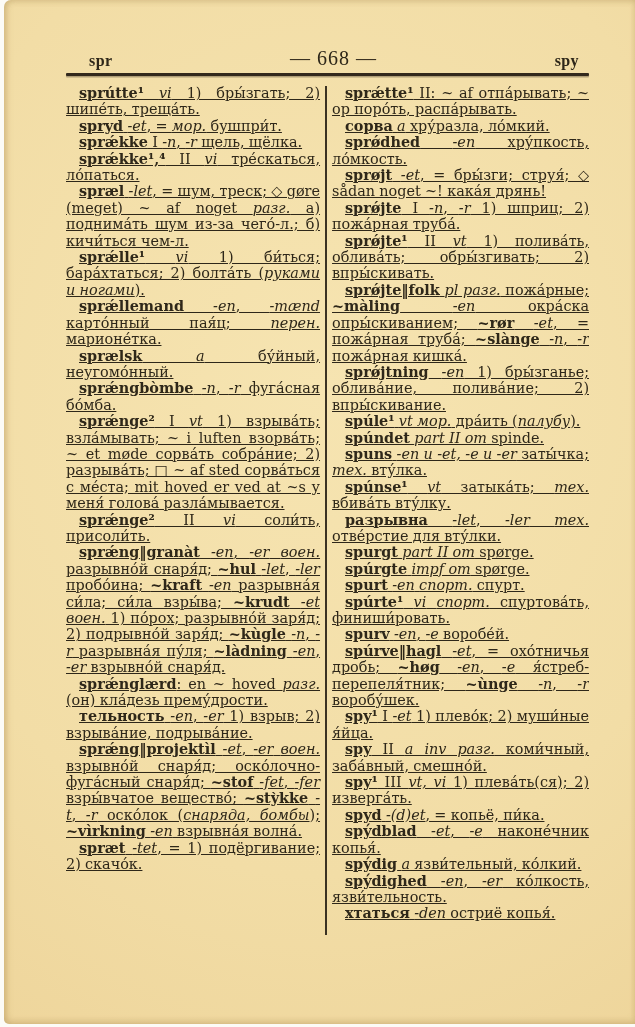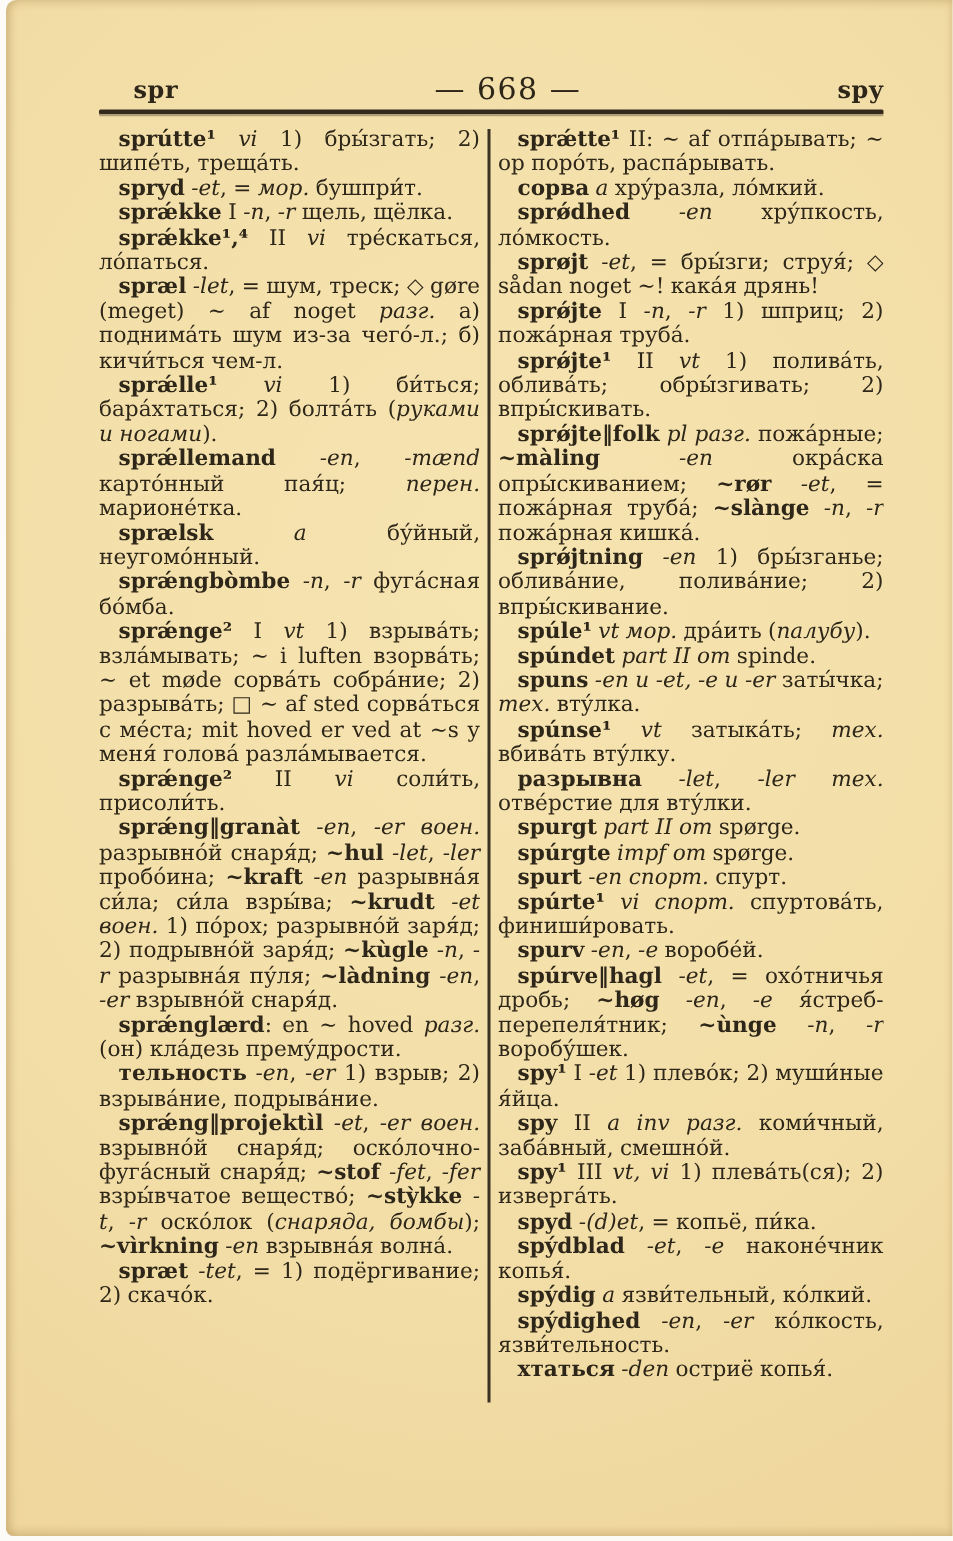--- a/index.html
+++ b/index.html
@@ -14,35 +14,36 @@
     font-family:"DejaVu Serif", "Liberation Serif", serif;
   }
   .page{
     position:absolute;left:4px;top:0;right:0;bottom:3px;
     background:
       radial-gradient(130% 95% at 50% 38%, #f6e4b1 0%, #f2dda6 50%, #eed59b 78%, #e7ca8b 100%);
     border-radius:7px 0 0 5px;
     box-shadow: inset 3px 0 6px rgba(150,115,60,.22), inset 0 -3px 6px rgba(150,115,60,.18), inset 0 3px 5px rgba(150,115,60,.10);
   }
   .header{
-    position:absolute;left:62px;right:46px;top:47px;
-    display:flex;justify-content:space-between;align-items:center;
+    position:absolute;left:62px;right:56px;top:47px;
+    display:flex;justify-content:space-between;align-items:flex-end;
     color:var(--ink);
+    font-family:Liberation Serif, serif;
   }
   .head-word{font-weight:bold;font-size:16px;letter-spacing:.4px;}
   .head-left{margin-left:23px;}
   .page-num{font-size:20px;letter-spacing:1px;}
   .rule{
     position:absolute;left:62px;right:46px;top:73px;height:3px;
     background:var(--rule);border-radius:1px;
     box-shadow:0 1.5px 0 rgba(51,41,28,.35);
   }
   .columns{
     position:absolute;left:62px;right:46px;top:85px;bottom:85px;
-    display:flex;overflow:hidden;color:var(--ink);
+    display:flex;overflow:hidden;color:var(--ink);text-decoration:underline;
   }
   .col{
     font-size:14.4px;line-height:16.4px;text-align:justify;
     text-rendering:optimizeLegibility;
   }
   .col-left{width:255px;}
   .col-right{width:258px;}
   .divider{width:2px;background:#3b3222;margin:1px 5px 4px 5px;}
   .entry{margin:0;text-indent:13px;word-spacing:-0.3px;}
   .s-b{font-weight:bold;}

